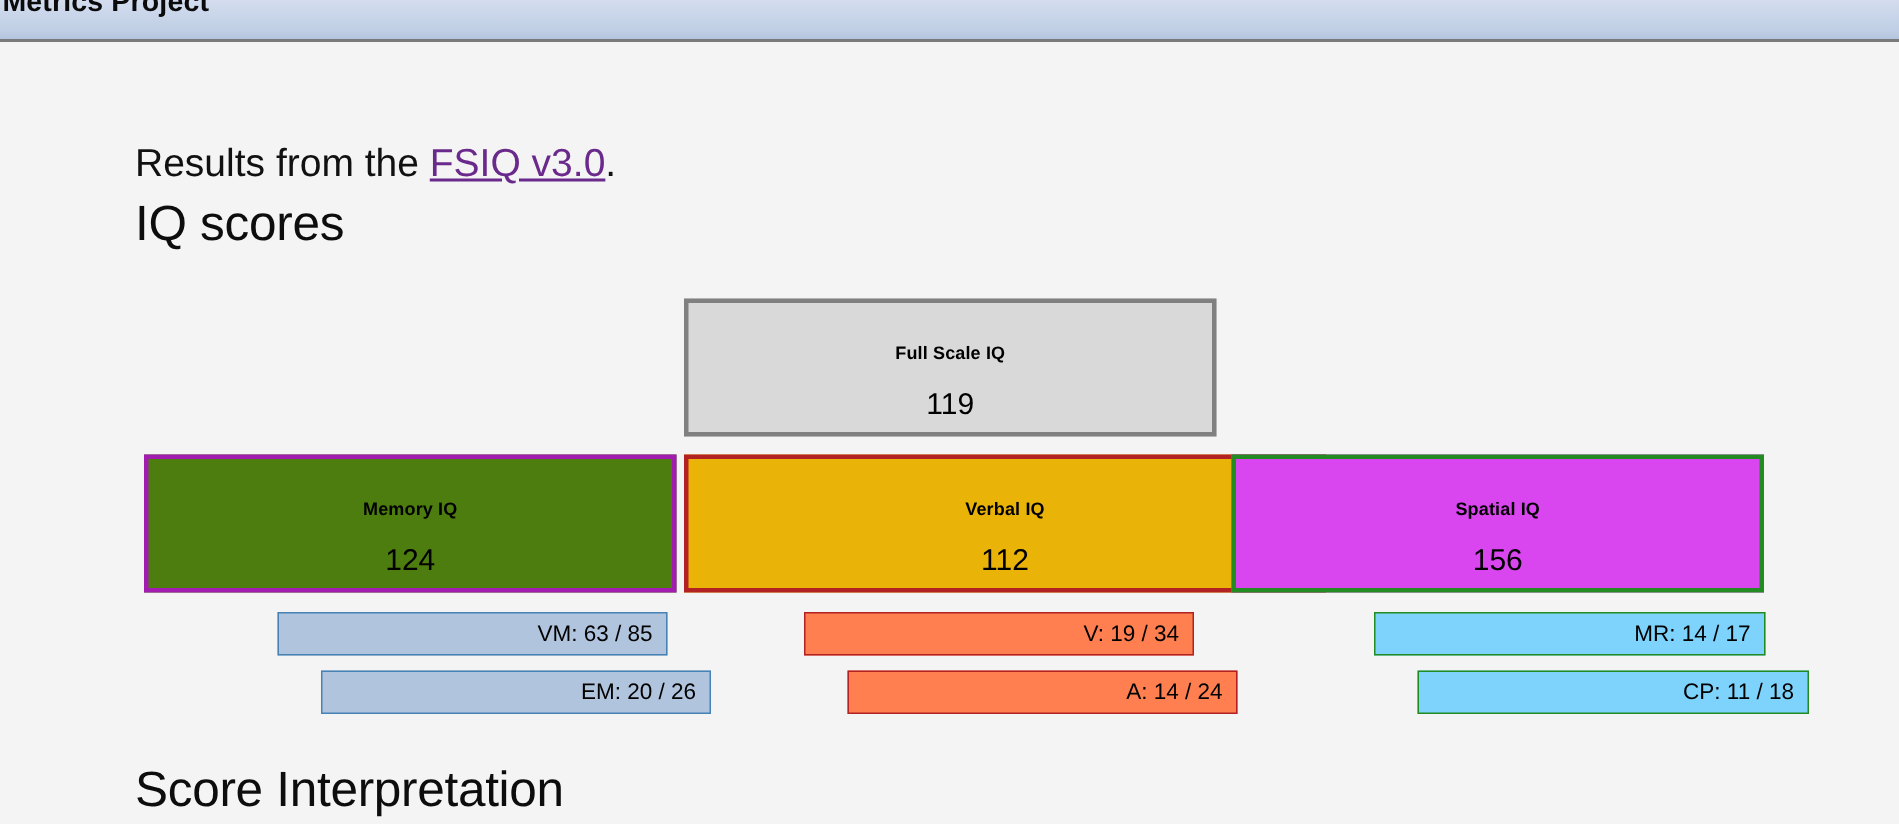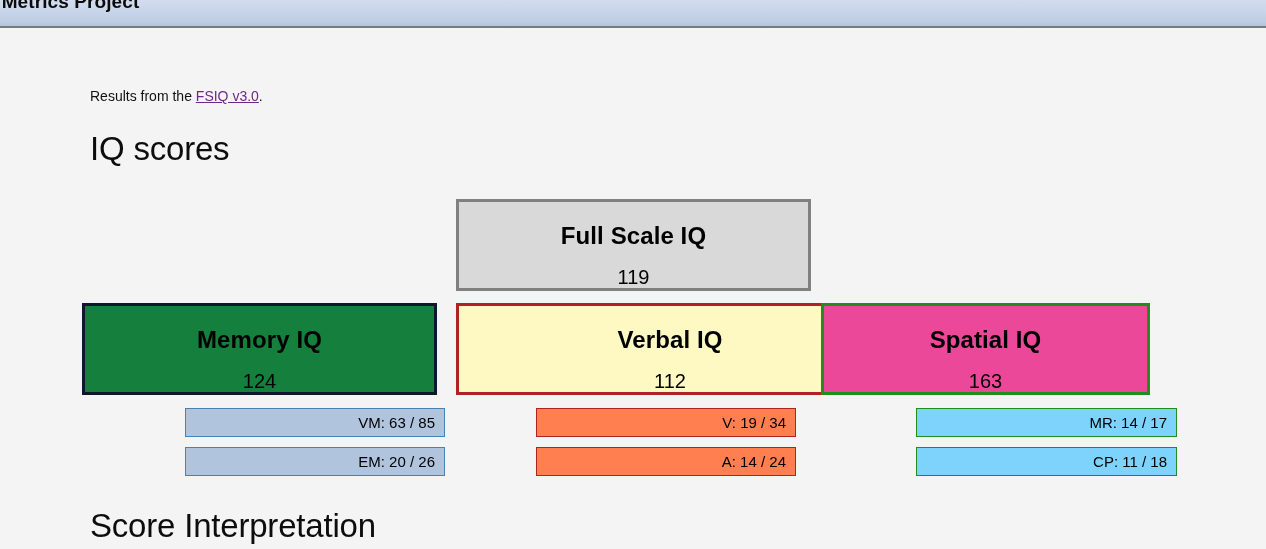--- a/index.html
+++ b/index.html
@@ -46,21 +46,21 @@
     left: 0;
     width: 1266px;
     height: 519px;
     background: #f4f4f4;
   }
 
   .intro {
     position: absolute;
     left: 90px;
     top: 40px;
-    font-size: 14px;
+    font-size: 26px;
     line-height: 24px;
     color: #111111;
     white-space: nowrap;
   }
   .intro a {
     color: #6a2a8c;
     text-decoration: underline;
   }
 
   .h2 {
@@ -88,21 +88,21 @@
   .node {
     position: absolute;
     display: flex;
     flex-direction: column;
     align-items: center;
     justify-content: center;
     text-align: center;
     line-height: 1.15;
   }
   .node .node-title {
-    font-size: 24px;
+    font-size: 12px;
     font-weight: bold;
     color: #000;
     letter-spacing: 0.1px;
     margin-top: 21px;
   }
   .node .node-value {
     font-size: 20px;
     font-weight: normal;
     color: #000;
     margin-top: 17px;
@@ -113,42 +113,42 @@
     left: 456px;
     top: 169px;
     width: 355px;
     height: 92px;
     background: #d9d9d9;
     border: 3px solid #808080;
   }
 
   
   .node-memory {
-    left: 82px;
+    left: 96px;
     top: 273px;
     width: 355px;
     height: 92px;
-    background: #15803d;
-    border: 3px solid #0f172a;
+    background: #4d7c0f;
+    border: 3px solid #a21caf;
   }
   .node-verbal {
     left: 456px;
     top: 273px;
     width: 428px;
     height: 92px;
-    background: #fef9c3;
+    background: #eab308;
     border: 3px solid #b22222;
     align-items: center;
   }
   .node-spatial {
     left: 821px;
     top: 273px;
-    width: 329px;
-    height: 92px;
-    background: #ec4899;
+    width: 355px;
+    height: 92px;
+    background: #d946ef;
     border: 3px solid #228b22;
   }
 
   
   .subtest {
     position: absolute;
     height: 29px;
     display: flex;
     align-items: center;
     justify-content: flex-end;
@@ -159,21 +159,21 @@
   }
   .sub-blue   { background: #b0c4de; border: 1px solid #4682b4; }
   .sub-orange { background: #ff7f50; border: 1px solid #b22222; }
   .sub-green  { background: #7dd3fc; border: 1px solid #228b22; }
 
   .col-mem { left: 185px; width: 260px; }
   .col-ver { left: 536px; width: 260px; }
   .col-spa { left: 916px; width: 261px; }
 
   .row-1 { top: 378px; }
-  .row-2 { top: 417px; }
+  .row-2 { top: 417px; margin-left: 29px; }
 </style>
 </head>
 <body>
 
 <div class="titlebar">
   <div class="titlebar-text">IQ Metrics Project</div>
 </div>
 
 <div class="content">
 
@@ -193,21 +193,21 @@
       <div class="node-value">124</div>
     </div>
 
     <div class="node node-verbal">
       <div class="node-title">Verbal IQ</div>
       <div class="node-value">112</div>
     </div>
 
     <div class="node node-spatial">
       <div class="node-title">Spatial IQ</div>
-      <div class="node-value">163</div>
+      <div class="node-value">156</div>
     </div>
 
     <div class="subtest sub-blue col-mem row-1">VM: 63 / 85</div>
     <div class="subtest sub-blue col-mem row-2">EM: 20 / 26</div>
 
     <div class="subtest sub-orange col-ver row-1">V: 19 / 34</div>
     <div class="subtest sub-orange col-ver row-2">A: 14 / 24</div>
 
     <div class="subtest sub-green col-spa row-1">MR: 14 / 17</div>
     <div class="subtest sub-green col-spa row-2">CP: 11 / 18</div>

